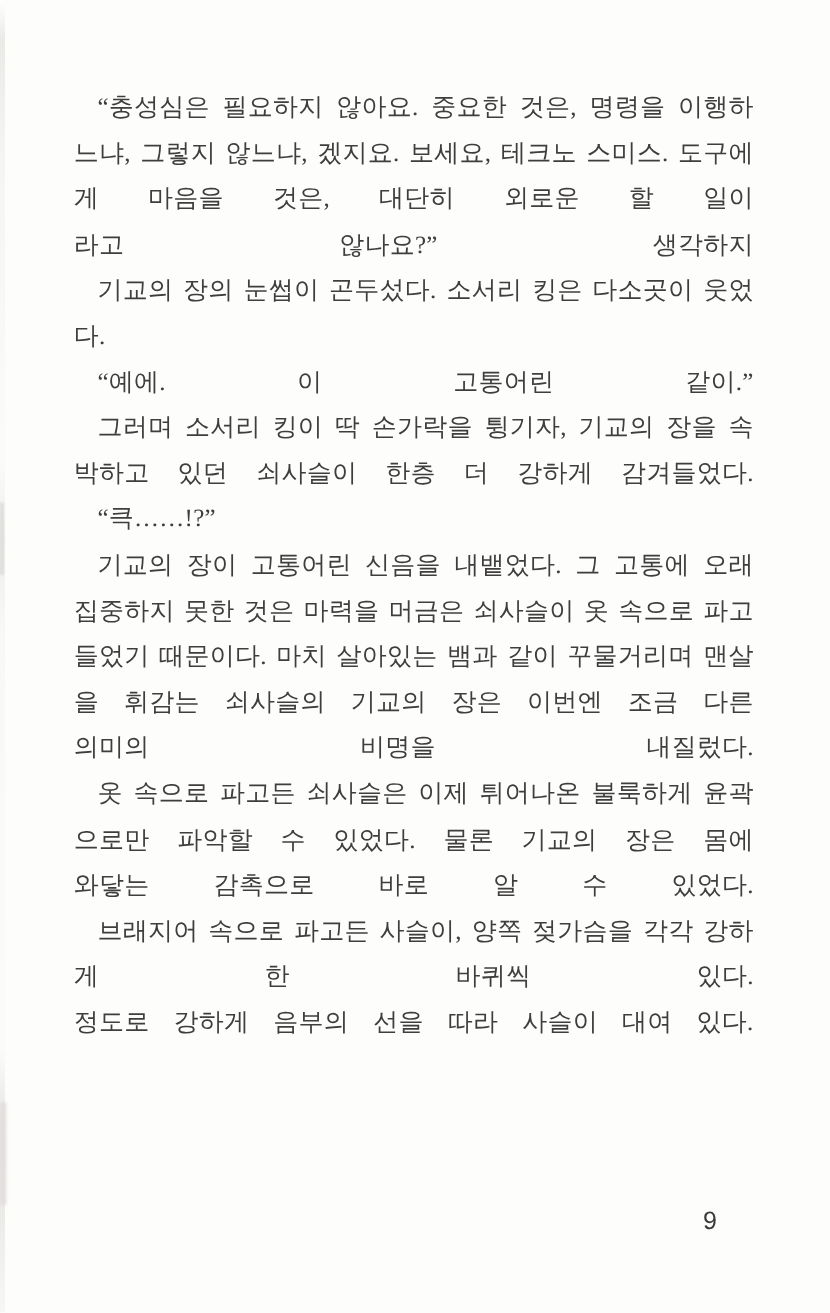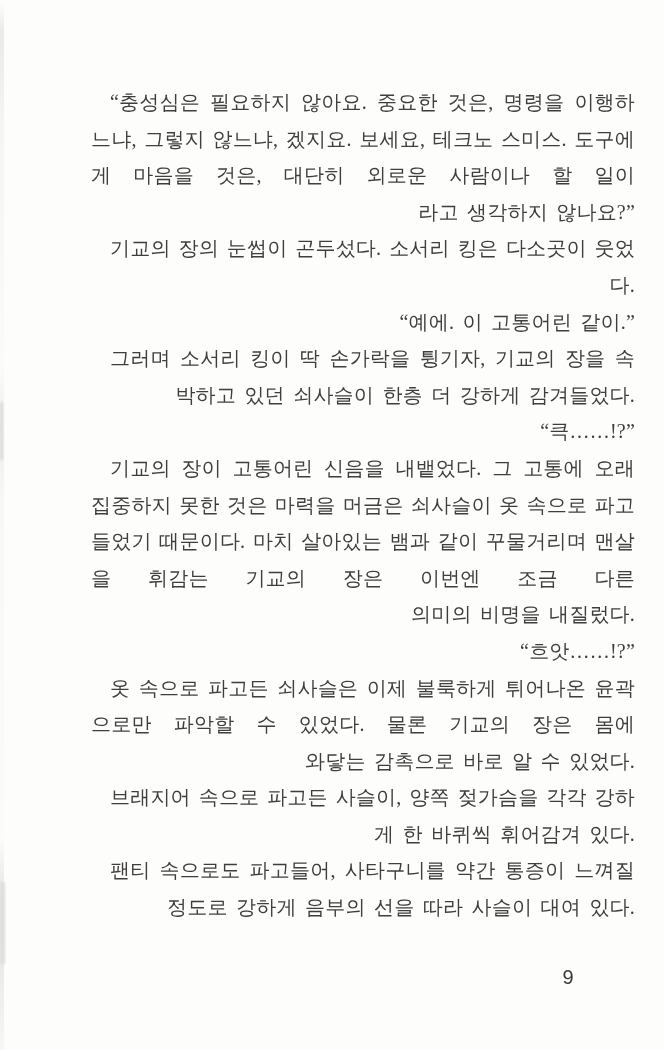--- a/index.html
+++ b/index.html
@@ -51,43 +51,42 @@
     top: 882px;
     width: 5px;
     height: 82px;
     background: #e0dfdc;
     filter: blur(1.2px);
   }
 
   .text-block {
     position: absolute;
     left: 59px;
-    top: 84px;
+    top: 68px;
     width: 544px;
-    margin-left: 32px;
   }
 
   .paragraph { width: 100%; }
 
   .line {
     display: flex;
     justify-content: space-between;
     height: 36.6px;
     line-height: 36.6px;
     font-size: 20px;
     letter-spacing: 0.2px;
     overflow: hidden;
     white-space: pre;
   }
   .line span { display: inline-block; }
 
   .line.first { padding-left: 19px; }
 
   .line.last {
-    justify-content: flex-end;
+    justify-content: space-between;
     gap: 0.42em;
   }
 
   .page-number {
     position: absolute;
     left: 548px;
     top: 962px;
     width: 40px;
     text-align: center;
     font-size: 20px;
@@ -100,55 +99,51 @@
 <body>
 
 <div class="scan-edge"></div>
 <div class="scan-notch-mid"></div>
 <div class="scan-notch-bottom"></div>
 
 <div class="text-block">
     <div class="paragraph">
       <div class="line first"><span>“충성심은</span><span>필요하지</span><span>않아요.</span><span>중요한</span><span>것은,</span><span>명령을</span><span>이행하</span></div>
       <div class="line"><span>느냐,</span><span>그렇지</span><span>않느냐,</span><span>겠지요.</span><span>보세요,</span><span>테크노</span><span>스미스.</span><span>도구에</span></div>
-      <div class="line"><span>게</span><span>마음을</span><span>것은,</span><span>대단히</span><span>외로운</span><span>사람이나</span><span>할</span><span>일이</span></div>
-      <div class="line last"><span>라고</span><span>생각하지</span><span>않나요?”</span></div>
+      <div class="line"><span>게</span><span>마음을</span><span>것은,</span><span>대단히</span><span>외로운</span><span>할</span><span>일이</span></div>
+      <div class="line last"><span>라고</span><span>않나요?”</span><span>생각하지</span></div>
     </div>
     <div class="paragraph">
       <div class="line first"><span>기교의</span><span>장의</span><span>눈썹이</span><span>곤두섰다.</span><span>소서리</span><span>킹은</span><span>다소곳이</span><span>웃었</span></div>
       <div class="line last"><span>다.</span></div>
     </div>
     <div class="paragraph">
       <div class="line first last"><span>“예에.</span><span>이</span><span>고통어린</span><span>같이.”</span></div>
     </div>
     <div class="paragraph">
       <div class="line first"><span>그러며</span><span>소서리</span><span>킹이</span><span>딱</span><span>손가락을</span><span>튕기자,</span><span>기교의</span><span>장을</span><span>속</span></div>
       <div class="line last"><span>박하고</span><span>있던</span><span>쇠사슬이</span><span>한층</span><span>더</span><span>강하게</span><span>감겨들었다.</span></div>
     </div>
     <div class="paragraph">
       <div class="line first last"><span>“큭……!?”</span></div>
     </div>
     <div class="paragraph">
       <div class="line first"><span>기교의</span><span>장이</span><span>고통어린</span><span>신음을</span><span>내뱉었다.</span><span>그</span><span>고통에</span><span>오래</span></div>
       <div class="line"><span>집중하지</span><span>못한</span><span>것은</span><span>마력을</span><span>머금은</span><span>쇠사슬이</span><span>옷</span><span>속으로</span><span>파고</span></div>
       <div class="line"><span>들었기</span><span>때문이다.</span><span>마치</span><span>살아있는</span><span>뱀과</span><span>같이</span><span>꾸물거리며</span><span>맨살</span></div>
-      <div class="line"><span>을</span><span>휘감는</span><span>기교의</span><span>장은</span><span>이번엔</span><span>조금</span><span>다른</span></div>
+      <div class="line"><span>을</span><span>휘감는</span><span>쇠사슬의</span><span>기교의</span><span>장은</span><span>이번엔</span><span>조금</span><span>다른</span></div>
       <div class="line last"><span>의미의</span><span>비명을</span><span>내질렀다.</span></div>
     </div>
     <div class="paragraph">
-      <div class="line first last"><span>“흐앗……!?”</span></div>
-    </div>
-    <div class="paragraph">
-      <div class="line first"><span>옷</span><span>속으로</span><span>파고든</span><span>쇠사슬은</span><span>이제</span><span>불룩하게</span><span>튀어나온</span><span>윤곽</span></div>
+      <div class="line first"><span>옷</span><span>속으로</span><span>파고든</span><span>쇠사슬은</span><span>이제</span><span>튀어나온</span><span>불룩하게</span><span>윤곽</span></div>
       <div class="line"><span>으로만</span><span>파악할</span><span>수</span><span>있었다.</span><span>물론</span><span>기교의</span><span>장은</span><span>몸에</span></div>
       <div class="line last"><span>와닿는</span><span>감촉으로</span><span>바로</span><span>알</span><span>수</span><span>있었다.</span></div>
     </div>
     <div class="paragraph">
       <div class="line first"><span>브래지어</span><span>속으로</span><span>파고든</span><span>사슬이,</span><span>양쪽</span><span>젖가슴을</span><span>각각</span><span>강하</span></div>
-      <div class="line last"><span>게</span><span>한</span><span>바퀴씩</span><span>휘어감겨</span><span>있다.</span></div>
+      <div class="line last"><span>게</span><span>한</span><span>바퀴씩</span><span>있다.</span></div>
     </div>
     <div class="paragraph">
-      <div class="line first"><span>팬티</span><span>속으로도</span><span>파고들어,</span><span>사타구니를</span><span>약간</span><span>통증이</span><span>느껴질</span></div>
       <div class="line last"><span>정도로</span><span>강하게</span><span>음부의</span><span>선을</span><span>따라</span><span>사슬이</span><span>대여</span><span>있다.</span></div>
     </div>
   </div>
 
 <div class="page-number">9</div>
 
 </body></html>

